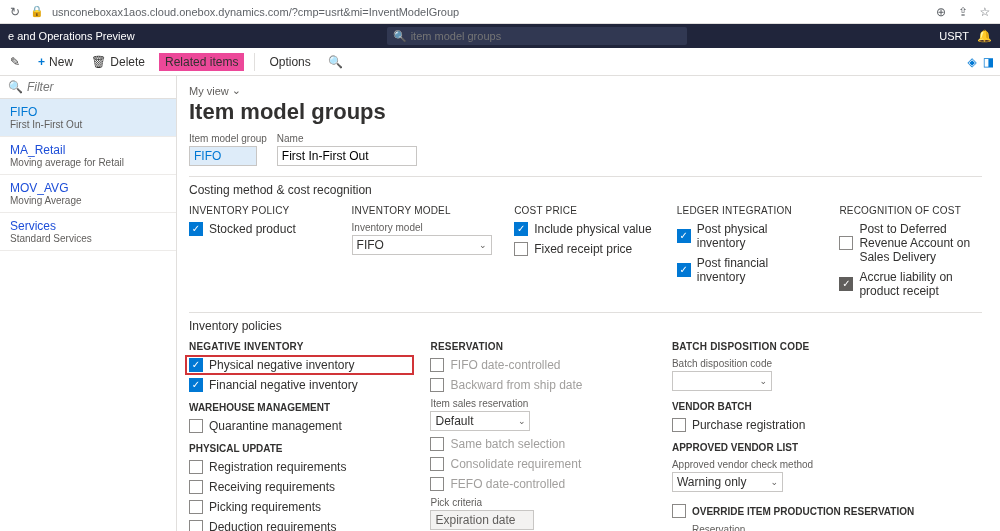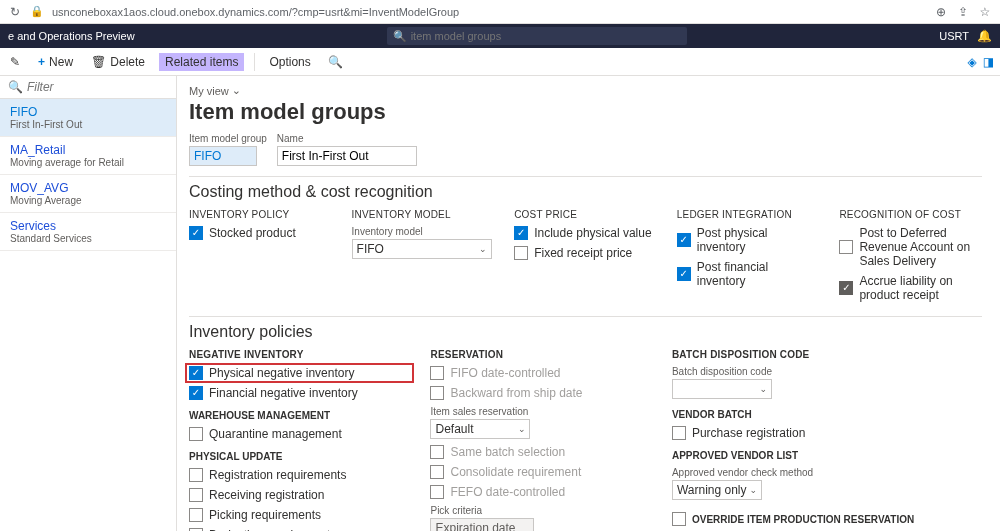--- a/index.html
+++ b/index.html
@@ -19,21 +19,21 @@
 .topbar .search input { background: transparent; border: none; color: #c8c6c4; font-size: 11px; outline: none; width: 100%; }
 .topbar .spacer2 { flex: 1; }
 .topbar .user { margin-right: 8px; }
 .topbar .bell { font-size: 12px; }
 
 
 .cmdbar { display: flex; align-items: center; height: 28px; border-bottom: 1px solid #e1dfdd; padding: 0 6px; gap: 10px; font-size: 12px; }
 .cmdbar .btn { display: flex; align-items: center; gap: 4px; color: #323130; cursor: pointer; padding: 2px 4px; }
 .cmdbar .btn .plus { color: #0078d4; font-weight: bold; }
 .cmdbar .btn .trash { color: #323130; }
-.cmdbar .tab { padding: 2px 6px; background: #c4b5fd; }
+.cmdbar .tab { padding: 2px 6px; background: #ec4899; }
 .cmdbar .divider { width: 1px; height: 18px; background: #e1dfdd; }
 .cmdbar .right { margin-left: auto; display: flex; gap: 6px; align-items: center; }
 .cmdbar .right .diamond { color: #0078d4; }
 .cmdbar .right .square { color: #0078d4; }
 
 
 .main { display: flex; height: calc(531px - 24px - 24px - 28px); }
 
 
 .sidebar { width: 177px; border-right: 1px solid #e1dfdd; display: flex; flex-direction: column; }
@@ -49,21 +49,21 @@
 .content { flex: 1; padding: 8px 18px 12px 12px; overflow: hidden; }
 .myview { font-size: 11px; color: #605e5c; display: flex; align-items: center; gap: 3px; }
 .page-title { font-size: 22px; font-weight: 600; margin: 2px 0 8px 0; }
 
 .field-row { display: flex; gap: 10px; margin-bottom: 10px; }
 .field-col { display: flex; flex-direction: column; }
 .field-label { font-size: 10px; color: #605e5c; margin-bottom: 2px; }
 .text-input { border: 1px solid #c8c6c4; padding: 2px 4px; font-size: 12px; height: 20px; }
 .text-input.sel { color: #0078d4; background: #deecf9; }
 
-.fasttab { font-size: 16px; color: #323130; border-top: 1px solid #e1dfdd; padding: 6px 0 4px 0; margin-bottom: 4px; }
+.fasttab { font-size: 12px; color: #323130; border-top: 1px solid #e1dfdd; padding: 6px 0 4px 0; margin-bottom: 4px; }
 
 .cols { display: flex; gap: 20px; }
 .col { flex: 1; min-width: 0; }
 .col-h { font-size: 10px; font-weight: 400; color: #323130; margin-bottom: 6px; letter-spacing: 0.2px; }
 
 .chk { display: flex; align-items: center; gap: 6px; margin-bottom: 6px; font-size: 12px; color: #323130; cursor: pointer; }
 .chk-box { width: 14px; height: 14px; border: 1px solid #8a8886; display: flex; align-items: center; justify-content: center; flex-shrink: 0; }
 .chk-box.on { background: #0078d4; border-color: #0078d4; color: #fff; }
 .chk-box.grey-on { background: #605e5c; border-color: #605e5c; color: #fff; }
 .chk-box .tick { font-size: 10px; line-height: 1; }
@@ -256,21 +256,21 @@
             <div class="chk-box"></div>
             <span class="chk-lbl">Quarantine management</span>
           </div>
         <div class="subh">PHYSICAL UPDATE</div>
         <div class="chk">
             <div class="chk-box"></div>
             <span class="chk-lbl">Registration requirements</span>
           </div>
         <div class="chk">
             <div class="chk-box"></div>
-            <span class="chk-lbl">Receiving registration</span>
+            <span class="chk-lbl">Receiving requirements</span>
           </div>
         <div class="chk">
             <div class="chk-box"></div>
             <span class="chk-lbl">Picking requirements</span>
           </div>
         <div class="chk">
             <div class="chk-box"></div>
             <span class="chk-lbl">Deduction requirements</span>
           </div>
       </div>
@@ -314,21 +314,21 @@
             <span></span>
             <span class="caret">⌄</span>
           </div>
         <div class="subh">VENDOR BATCH</div>
         <div class="chk">
             <div class="chk-box"></div>
             <span class="chk-lbl">Purchase registration</span>
           </div>
         <div class="subh">APPROVED VENDOR LIST</div>
         <div class="sec-label">Approved vendor check method</div>
-        <div class="select" style="width:90px">
+        <div class="select" style="width:111px">
             <span>Warning only</span>
             <span class="caret">⌄</span>
           </div>
         <div style="height:12px"></div>
         <div class="chk">
             <div class="chk-box"></div>
             <span class="chk-lbl" style="font-weight:700;font-size:10px">OVERRIDE ITEM PRODUCTION RESERVATION</span>
           </div>
         <div class="sec-label" style="margin-left:20px">Reservation</div>
 

